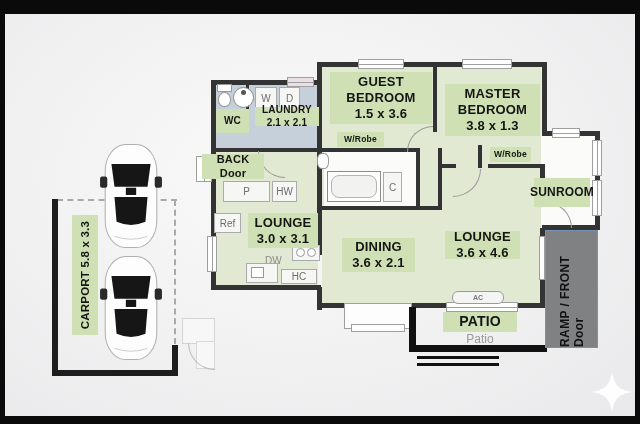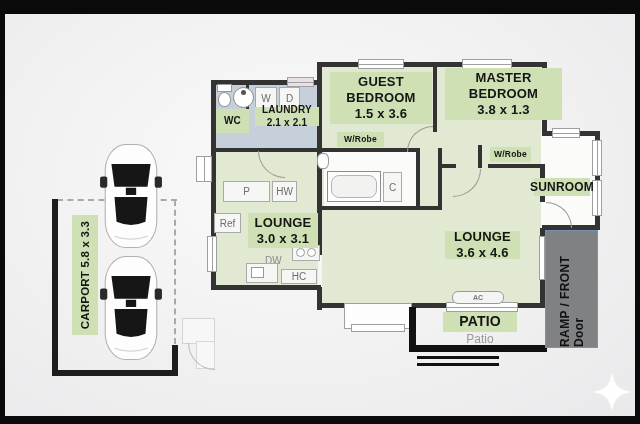--- a/index.html
+++ b/index.html
@@ -179,42 +179,49 @@
     <path d="M16 92 Q32 98 48 92" stroke="#cfcfcf" fill="none"></path>
   </svg>
 
   <div class="rlabel sm" style="left:216px;top:109px;width:33px;height:24px">
     <span>WC</span>
   </div>
   <div class="rlabel sm" style="left:255px;top:107px;width:64px;height:19px">
     <span>LAUNDRY</span>
     <span>2.1 x 2.1</span>
   </div>
+  <div class="rlabel" style="left:202px;top:154px;width:62px;height:25px;font-size:11px">
+    <span>BACK Door</span>
+  </div>
   <div class="rlabel big" style="left:330px;top:72px;width:102px;height:52px">
     <span>GUEST</span>
     <span>BEDROOM</span>
     <span>1.5 x 3.6</span>
   </div>
-  <div class="rlabel big" style="left:445px;top:68px;width:117px;height:52px">
+  <div class="rlabel big" style="left:445px;top:84px;width:95px;height:52px">
     <span>MASTER</span>
     <span>BEDROOM</span>
     <span>3.8 x 1.3</span>
   </div>
   <div class="rlabel xs" style="left:337px;top:132px;width:47px;height:15px">
     <span>W/Robe</span>
   </div>
   <div class="rlabel xs" style="left:490px;top:147px;width:41px;height:15px">
     <span>W/Robe</span>
   </div>
-  <div class="rlabel mid" style="left:534px;top:178px;width:56px;height:18px">
+  <div class="rlabel mid" style="left:534px;top:178px;width:56px;height:29px">
     <span>SUNROOM</span>
   </div>
   <div class="rlabel big" style="left:248px;top:213px;width:70px;height:35px">
     <span>LOUNGE</span>
     <span>3.0 x 3.1</span>
+  </div>
+  <div class="rlabel big" style="left:342px;top:238px;width:73px;height:34px">
+    <span>DINING</span>
+    <span>3.6 x 2.1</span>
   </div>
   <div class="rlabel big" style="left:445px;top:231px;width:75px;height:28px">
     <span>LOUNGE</span>
     <span>3.6 x 4.6</span>
   </div>
   <div class="rlabel" style="left:443px;top:312px;width:74px;height:20px;font-size:14px">
     <span>PATIO</span>
   </div>
   <div style="position:absolute;left:443px;top:332px;width:74px;text-align:center;color:#9a9a9a;font-size:12px">Patio</div>
 

